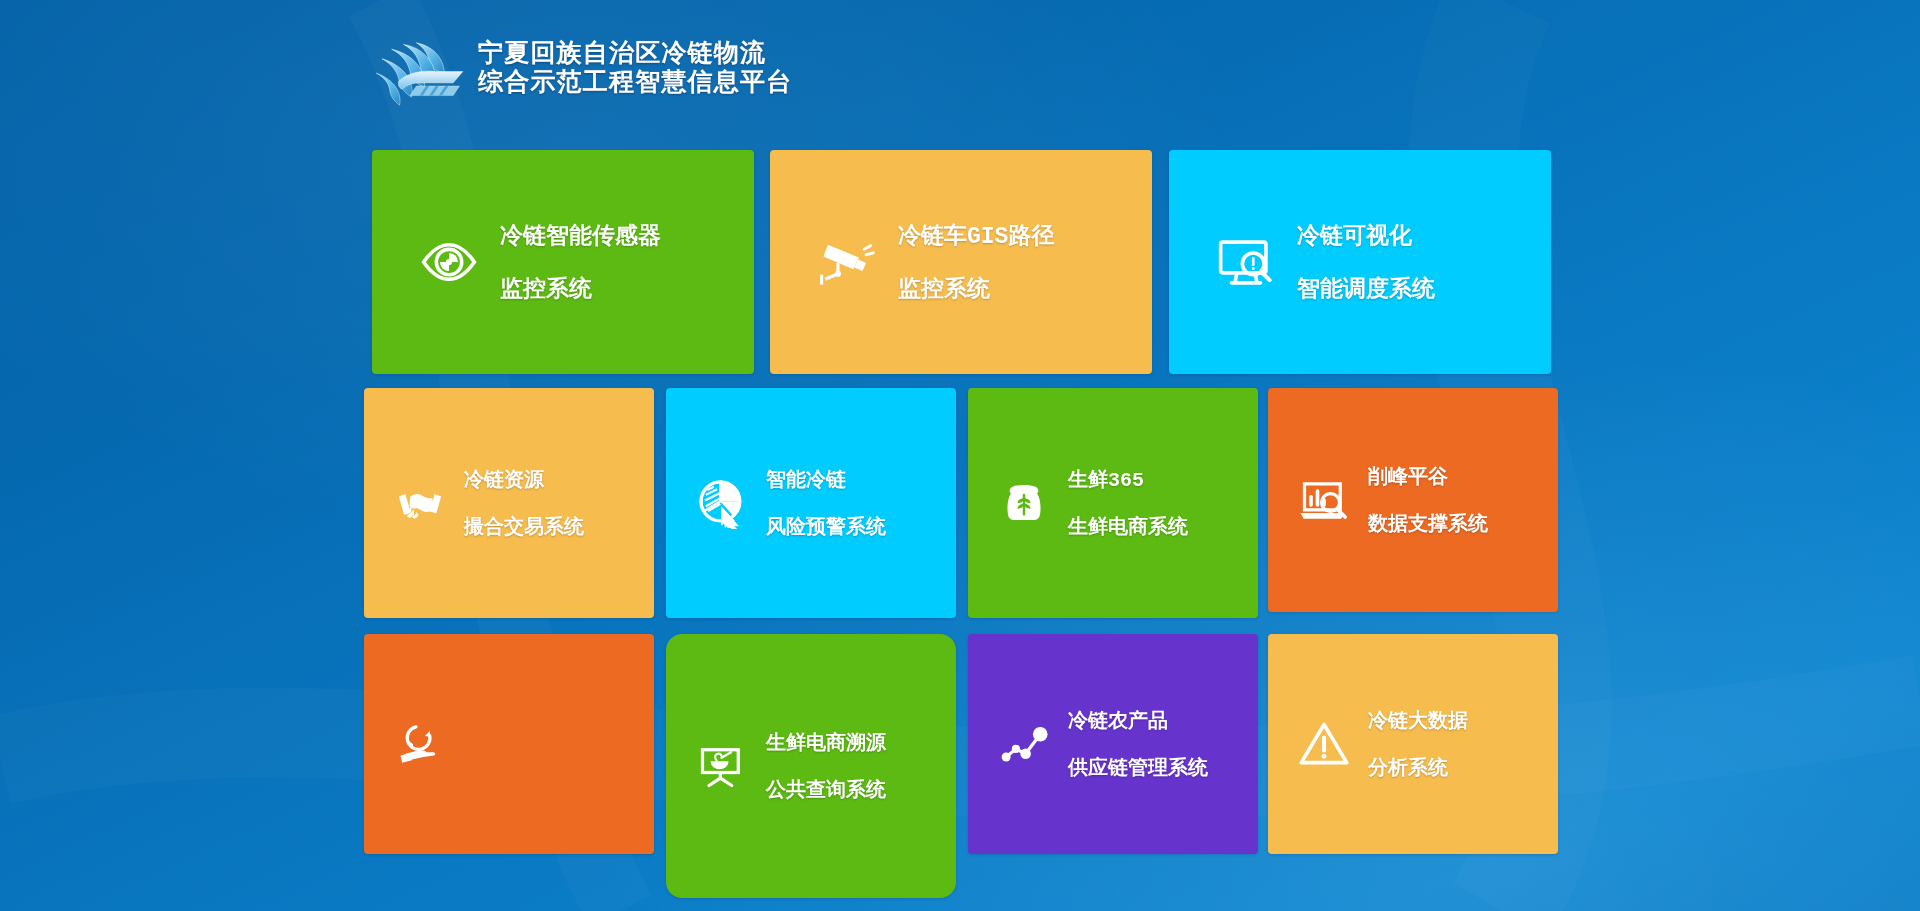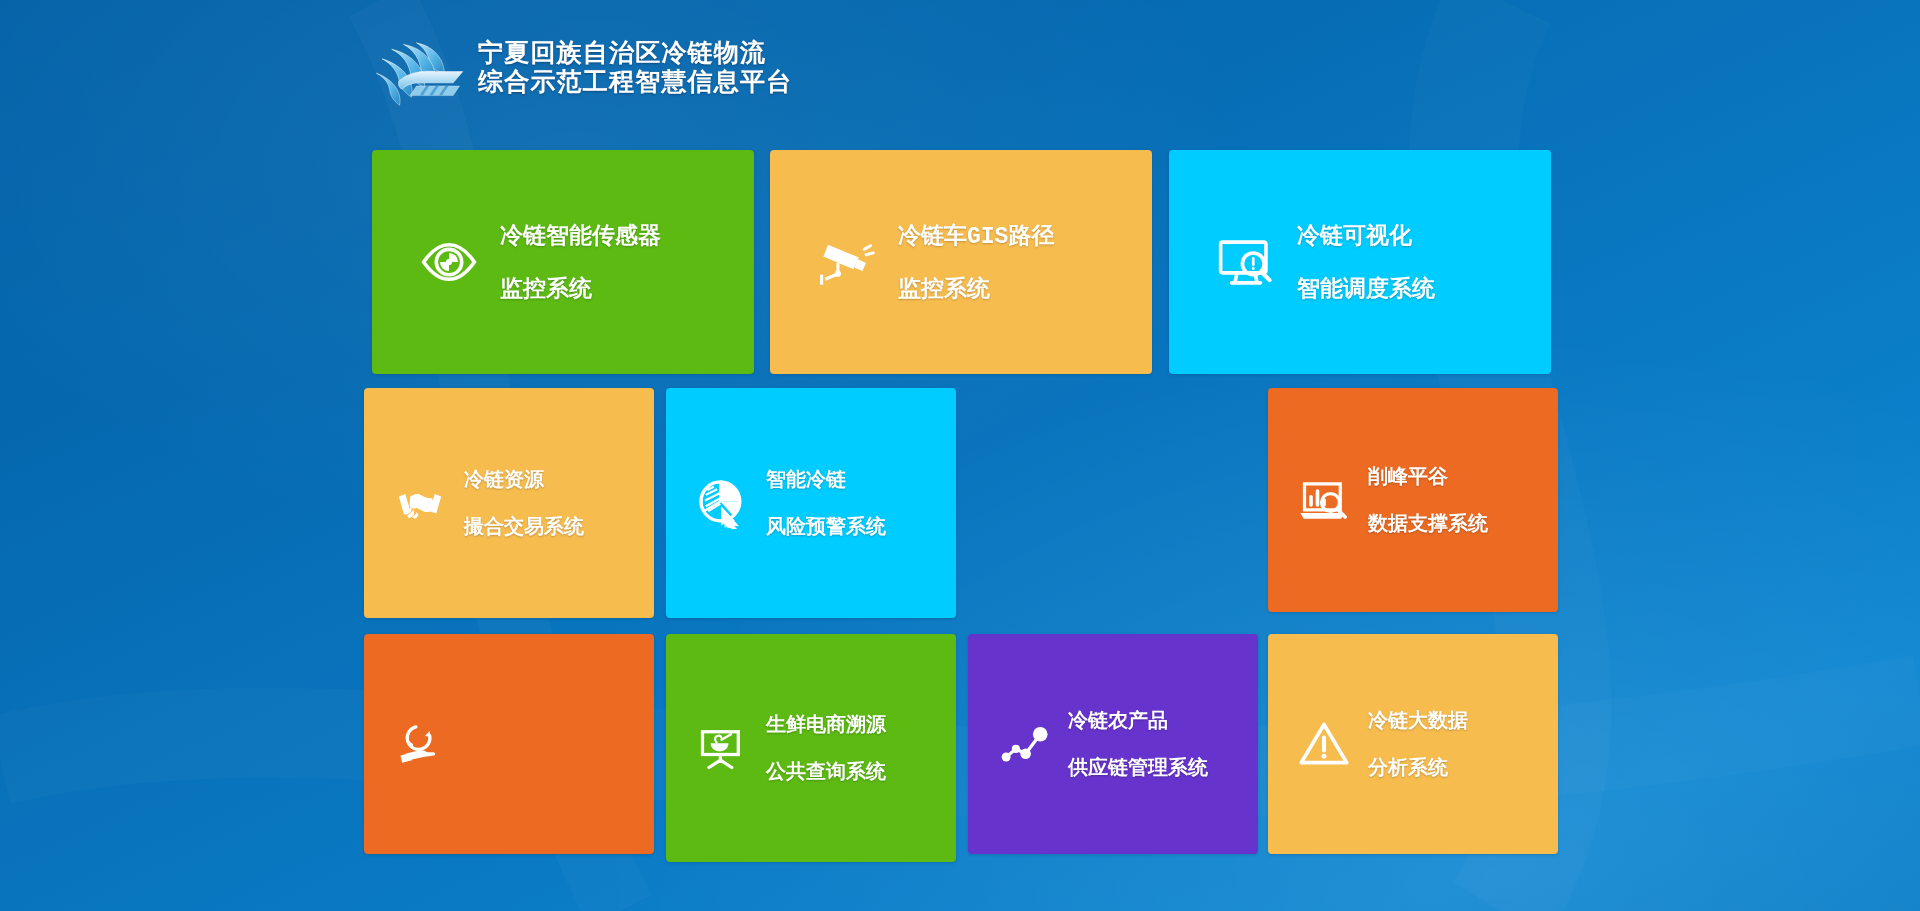--- a/index.html
+++ b/index.html
@@ -210,20 +210,38 @@
             <path d="M32 38 L52 60 L46 60 L50 64 L44 64 L40 58 L36 62 Z" fill="#fff" stroke="#fff" stroke-width="1"></path>
             <path d="M31 36 L48 54 L41 55 L44 62 L39 63 L36 56 L31 60 Z" fill="#fff"></path>
           </svg>
         </div>
         <div class="tile-labels">
           <div class="tile-label l1">智能冷链</div>
           <div class="tile-label l2">风险预警系统</div>
         </div>
       </div>
     </div>
+    <div class="tile sm" style="left: 968px; top: 388px; width: 290px; height: 230px; background: rgb(92, 186, 18);">
+      <div class="tile-inner">
+        <div class="tile-icon">
+          <svg viewBox="0 0 64 64" fill="none">
+            <path d="M18 12 C14 14 13 18 16 20 C12 26 11 36 12 44 C12.5 50 15 53 20 53 L44 53 C49 53 51.5 50 52 44 C53 36 52 26 48 20 C51 18 50 14 46 12 C40 9 24 9 18 12 Z" fill="#fff"></path>
+            <path d="M32 22 V46" stroke="#5cba12" stroke-width="3" stroke-linecap="round"></path>
+            <path d="M32 26 C27 26 24 29 24 32 C28 32 32 30 32 26 Z" fill="#5cba12"></path>
+            <path d="M32 26 C37 26 40 29 40 32 C36 32 32 30 32 26 Z" fill="#5cba12"></path>
+            <path d="M32 33 C27 33 24 36 24 39 C28 39 32 37 32 33 Z" fill="#5cba12"></path>
+            <path d="M32 33 C37 33 40 36 40 39 C36 39 32 37 32 33 Z" fill="#5cba12"></path>
+          </svg>
+        </div>
+        <div class="tile-labels">
+          <div class="tile-label l1">生鲜365</div>
+          <div class="tile-label l2">生鲜电商系统</div>
+        </div>
+      </div>
+    </div>
     <div class="tile sm" style="left: 1268px; top: 388px; width: 290px; height: 224px; background: rgb(236, 106, 34);">
       <div class="tile-inner">
         <div class="tile-icon">
           <svg viewBox="0 0 64 64" fill="none">
             <path d="M8 12 H52 V44 H8 Z" stroke="#fff" stroke-width="4" fill="none"></path>
             <path d="M3 48 H57 L53 55 H7 Z" fill="#fff"></path>
             <path d="M16 38 V28 M24 38 V21 M32 38 V32" stroke="#fff" stroke-width="4.5" stroke-linecap="round"></path>
             <circle cx="40" cy="35" r="11" stroke="#fff" stroke-width="4" fill="none"></circle>
             <path d="M48 43 L58 53" stroke="#fff" stroke-width="4.5" stroke-linecap="round"></path>
           </svg>
@@ -240,21 +258,21 @@
           <svg viewBox="0 0 64 64" fill="none">
             <path d="M44 22 A14 14 0 1 1 27 11" stroke="#fff" stroke-width="4" fill="none" stroke-linecap="round"></path>
             <path d="M44 16 L45 23 L38 22 Z" fill="#fff"></path>
             <path d="M14 44 L30 40 C34 39 38 40 41 42 L48 42 C51 42 52 45 49 46 L36 48 L18 52 Z" fill="#fff"></path>
             <path d="M8 46 L20 43 L22 52 L10 55 Z" fill="#fff"></path>
             <path d="M18 30 L22 33" stroke="#fff" stroke-width="3" stroke-linecap="round"></path>
           </svg>
         </div>
       </div>
     </div>
-    <div class="tile sm" style="left: 666px; top: 634px; width: 290px; height: 228px; background: rgb(92, 186, 18);">
+    <div class="tile sm" style="left: 666px; top: 634px; width: 290px; height: 264px; background: rgb(92, 186, 18); border-radius: 16px;">
       <div class="tile-inner">
         <div class="tile-icon">
           <svg viewBox="0 0 64 64" fill="none">
             <rect x="8" y="12" width="44" height="28" stroke="#fff" stroke-width="4" fill="none"></rect>
             <path d="M30 40 V47 M30 47 L16 56 M30 47 L44 56" stroke="#fff" stroke-width="4" stroke-linecap="round"></path>
             <path d="M18 26 C18 32 23 36 29 36 C35 36 40 32 40 26 Z" fill="#fff"></path>
             <path d="M26 26 C22 22 23 18 27 17 C30 16 33 19 31 23" fill="none" stroke="#fff" stroke-width="2.6"></path>
             <path d="M33 21 L43 15" stroke="#fff" stroke-width="3" stroke-linecap="round"></path>
           </svg>
         </div>

